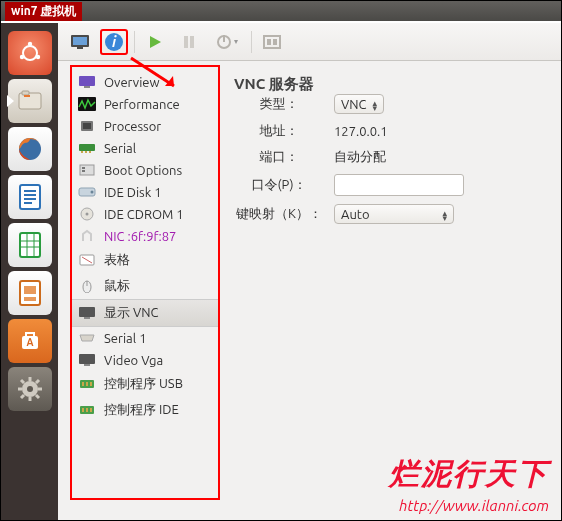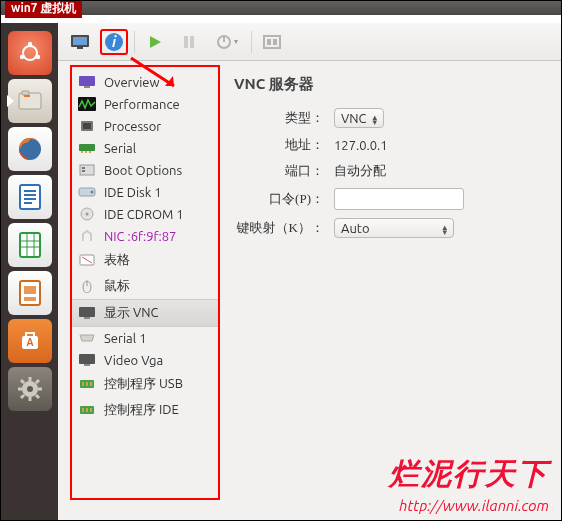--- a/index.html
+++ b/index.html
@@ -1,36 +1,36 @@
 <!DOCTYPE html>
 <html><head>
 <meta charset="utf-8">
 <style>
   * { box-sizing: border-box; margin: 0; padding: 0; font-family: "Ubuntu", "Microsoft YaHei", sans-serif; }
   body { width: 562px; height: 521px; overflow: hidden; background: #fff; position: relative; border:1px solid #000; }
-  .titlebar { height: 14px; background: linear-gradient(#62605d,#4a4946); display:flex; align-items:center; padding-left:4px; }
+  .titlebar { height: 20px; background: linear-gradient(#62605d,#4a4946); display:flex; align-items:center; padding-left:4px; }
   .titlebar .title { background:#a00; color:#fff; font-size:12px; padding:1px 6px; font-weight:bold; }
   .launcher { position:absolute; top:22px; left:0; bottom:0; width:57px; background:#3b3331; display:flex; flex-direction:column; align-items:center; padding-top:8px; gap:4px; }
   .launcher .tile { width:44px; height:44px; border-radius:6px; display:flex; align-items:center; justify-content:center; position:relative; }
   .launcher .arrow { position:absolute; left:-1px; top:50%; transform:translateY(-50%); width:0; height:0; border-top:6px solid transparent; border-bottom:6px solid transparent; border-left:7px solid #fff; }
   .content { position:absolute; top:22px; left:57px; right:0; bottom:0; background:#f2f1f0; }
   .toolbar { height:38px; display:flex; align-items:center; gap:6px; padding:0 8px; background:linear-gradient(#f7f6f5,#eceae8); border-bottom:1px solid #c8c6c2; }
   .toolbtn { width:28px; height:26px; display:flex; align-items:center; justify-content:center; border-radius:3px; }
   .toolbtn svg{display:block;}
   .infobtn { border:2px solid red; padding:1px;}
   .sep { width:1px; height:22px; background:#d4d2cf; }
   .main { display:flex; height:calc(100% - 38px); }
   .sidebar { width:150px; border:2px solid red; margin:4px 4px 20px 12px; padding:4px 0; }
   .sidebar-item { display:flex; align-items:center; gap:8px; padding:4px 6px; font-size:13px; color:#333; }
   .sidebar-item.selected { background:linear-gradient(#e7e5e3,#d8d6d2); border-top:1px solid #ccc; border-bottom:1px solid #ccc; }
   .sidebar-item .ico { width:18px; height:14px; flex-shrink:0; }
   .details { flex:1; padding:14px 10px 0 10px; }
-  .section-title { font-size:15px; font-weight:bold; color:#444; margin-bottom:14px; }
+  .section-title { font-size:15px; font-weight:bold; color:#444; }
   .form-row { display:flex; align-items:center; margin-bottom:8px; font-size:13px; color:#333; }
-  .form-row .lbl { width:100px; text-align:right; padding-right:10px;font-family:Liberation Serif, serif; }
+  .form-row .lbl { width:100px; text-align:center; padding-right:10px; }
   .form-row .val { flex:1; }
   .combo { display:inline-flex; align-items:flex-end; border:1px solid #bdb9b3; border-radius:4px; background:linear-gradient(#fbfaf9,#eceae6); padding:2px 6px; font-size:13px; gap:6px;}
   .combo .caret{ font-size:9px; color:#555; display:flex; flex-direction:column; line-height:5px;}
   input[type=text]{ border:1px solid #bdb9b3; border-radius:3px; height:22px; padding:2px 4px; font-size:13px; width:130px;}
   .watermark { position:absolute; right:12px; bottom:25px; font-family:"STXingkai","KaiTi",cursive; color:#e13; font-size:30px; font-style:italic; font-weight:bold; letter-spacing:2px;}
   .watermark-url { position:absolute; right:12px; bottom:6px; color:#e13; font-size:15px; font-style:italic;}
   .red-arrow { position:absolute; top:55px; left:128px; }
 </style>
 </head>
 <body>

